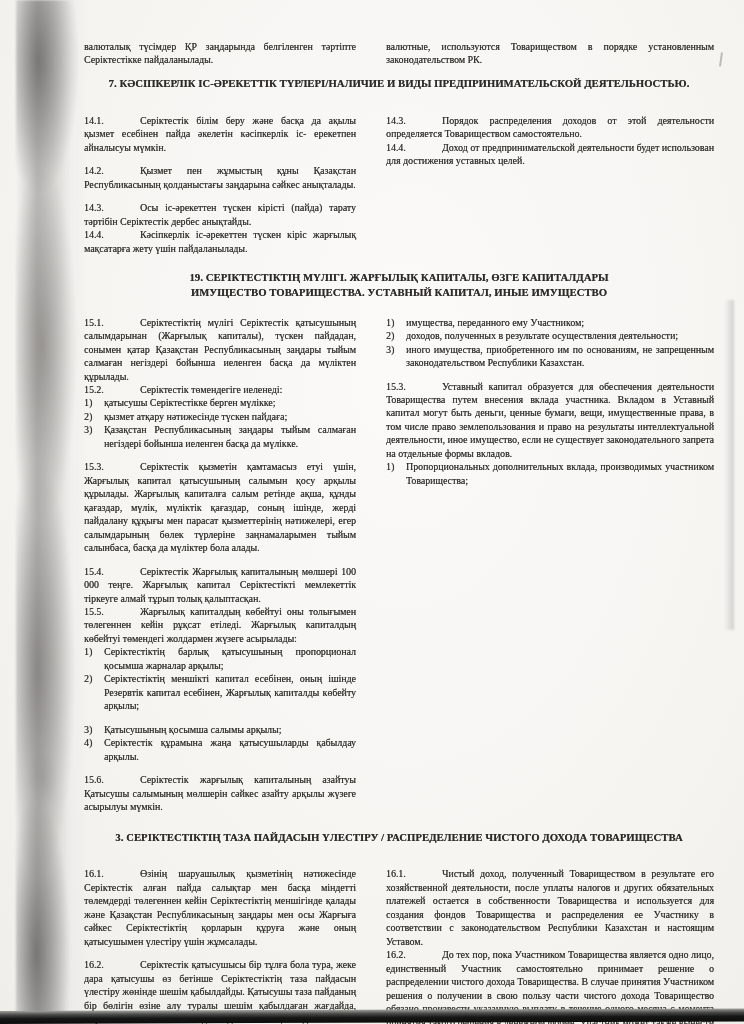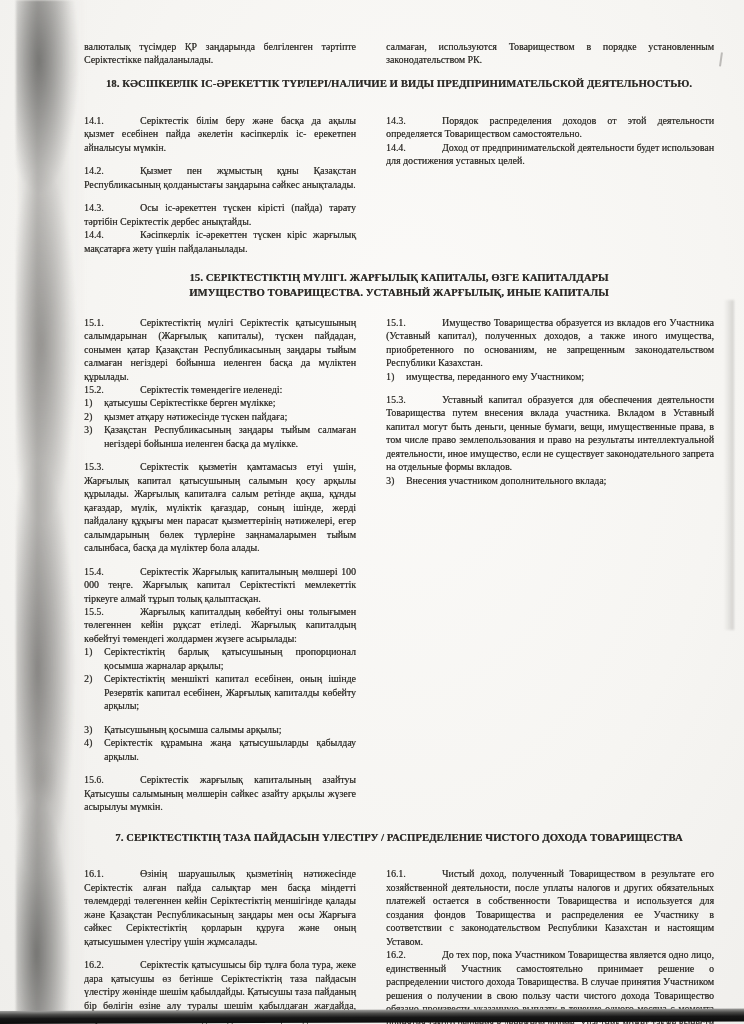--- a/index.html
+++ b/index.html
@@ -68,75 +68,76 @@
 
 <div class="page">
 
   <div class="content">
 
     <div class="two-col intro">
       <div class="col">
           <p class="para">валюталық түсімдер ҚР заңдарында белгіленген тәртіпте Серіктестікке пайдаланылады.</p>
         </div>
       <div class="col">
-          <p class="para">салмаған, используются Товариществом в порядке установленным законодательством РК.</p>
+          <p class="para">валютные, используются Товариществом в порядке установленным законодательством РК.</p>
         </div>
     </div>
 
     <section>
       <h2 class="sec-heading h14">
-        <div>18.   КӘСІПКЕРЛІК ІС-ӘРЕКЕТТІК ТҮРЛЕРІ/НАЛИЧИЕ И ВИДЫ ПРЕДПРИНИМАТЕЛЬСКОЙ ДЕЯТЕЛЬНОСТЬЮ.</div>
+        <div>7.   КӘСІПКЕРЛІК ІС-ӘРЕКЕТТІК ТҮРЛЕРІ/НАЛИЧИЕ И ВИДЫ ПРЕДПРИНИМАТЕЛЬСКОЙ ДЕЯТЕЛЬНОСТЬЮ.</div>
       </h2>
       <div class="two-col">
         <div class="col">
             <p class="para"><span class="num">14.1.</span>Серіктестік білім беру және басқа да ақылы қызмет есебінен пайда әкелетін кәсіпкерлік іс- ерекетпен айналысуы мүмкін.</p>
             <p class="para gap"><span class="num">14.2.</span>Қызмет пен жұмыстың құны Қазақстан Республикасының қолданыстағы заңдарына сәйкес анықталады.</p>
             <p class="para gap"><span class="num">14.3.</span>Осы іс-әрекеттен түскен кірісті (пайда) тарату тәртібін Серіктестік дербес анықтайды.</p>
             <p class="para"><span class="num">14.4.</span>Кәсіпкерлік іс-әрекеттен түскен кіріс жарғылық мақсатарға жету үшін пайдаланылады.</p>
           </div>
         <div class="col">
             <p class="para"><span class="num">14.3.</span>Порядок распределения доходов от этой деятельности определяется Товариществом самостоятельно.</p>
             <p class="para"><span class="num">14.4.</span>Доход от предпринимательской деятельности будет использован для достижения уставных целей.</p>
           </div>
       </div>
     </section>
 
     <section>
       <h2 class="sec-heading h15">
-        <div>15. СЕРІКТЕСТІКТІҢ МҮЛІГІ. ЖАРҒЫЛЫҚ КАПИТАЛЫ, ӨЗГЕ КАПИТАЛДАРЫ</div>
-        <div>ИМУЩЕСТВО ТОВАРИЩЕСТВА. УСТАВНЫЙ ЖАРҒЫЛЫҚ, ИНЫЕ КАПИТАЛЫ</div>
+        <div>19. СЕРІКТЕСТІКТІҢ МҮЛІГІ. ЖАРҒЫЛЫҚ КАПИТАЛЫ, ӨЗГЕ КАПИТАЛДАРЫ</div>
+        <div>ИМУЩЕСТВО ТОВАРИЩЕСТВА. УСТАВНЫЙ КАПИТАЛ, ИНЫЕ ИМУЩЕСТВО</div>
       </h2>
       <div class="two-col">
         <div class="col">
             <p class="para"><span class="num">15.1.</span>Серіктестіктің мүлігі Серіктестік қатысушының салымдарынан (Жарғылық капиталы), түскен пайдадан, сонымен қатар Қазақстан Республикасының заңдары тыйым салмаған негіздері бойынша иеленген басқа да мүліктен құрылады.</p>
             <p class="para"><span class="num">15.2.</span>Серіктестік төмендегіге иеленеді:</p>
             <p class="para li"><span class="marker">1)</span>қатысушы Серіктестікке берген мүлікке;</p>
             <p class="para li"><span class="marker">2)</span>қызмет атқару нәтижесінде түскен пайдаға;</p>
             <p class="para li"><span class="marker">3)</span>Қазақстан Республикасының заңдары тыйым салмаған негіздері бойынша иеленген басқа да мүлікке.</p>
             <p class="para gap"><span class="num">15.3.</span>Серіктестік қызметін қамтамасыз етуі үшін, Жарғылық капитал қатысушының салымын қосу арқылы құрылады. Жарғылық капиталға салым ретінде ақша, құнды қағаздар, мүлік, мүліктік қағаздар, соның ішінде, жерді пайдалану құқығы мен парасат қызметтерінің нәтижелері, егер салымдарының бөлек түрлеріне заңнамаларымен тыйым салынбаса, басқа да мүліктер бола алады.</p>
             <p class="para gap"><span class="num">15.4.</span>Серіктестік Жарғылық капиталының мөлшері 100 000 теңге. Жарғылық капитал Серіктестікті мемлекеттік тіркеуге алмай тұрып толық қалыптасқан.</p>
             <p class="para"><span class="num">15.5.</span>Жарғылық капиталдың көбейтуі оны толығымен төлегеннен кейін рұқсат етіледі. Жарғылық капиталдың көбейтуі төмендегі жолдармен жүзеге асырылады:</p>
             <p class="para li"><span class="marker">1)</span>Серіктестіктің барлық қатысушының пропорционал қосымша жарналар арқылы;</p>
             <p class="para li"><span class="marker">2)</span>Серіктестіктің меншікті капитал есебінен, оның ішінде Резервтік капитал есебінен, Жарғылық капиталды көбейту арқылы;</p>
             <p class="para li gap"><span class="marker">3)</span>Қатысушының қосымша салымы арқылы;</p>
             <p class="para li"><span class="marker">4)</span>Серіктестік құрамына жаңа қатысушыларды қабылдау арқылы.</p>
             <p class="para gap"><span class="num">15.6.</span>Серіктестік жарғылық капиталының азайтуы Қатысушы салымының мөлшерін сәйкес азайту арқылы жүзеге асырылуы мүмкін.</p>
           </div>
         <div class="col">
-            <p class="para"><span class="num">15.1.</span>Имущество Товарищества образуется из вкладов его Участника (Уставный капитал), полученных доходов, а также иного имущества, приобретенного по основаниям, не запрещенным законодательством Республики Казахстан.</p>
             <p class="para li"><span class="marker">1)</span>имущества, переданного ему Участником;</p>
+            <p class="para li"><span class="marker">2)</span>доходов, полученных в результате осуществления деятельности;</p>
+            <p class="para li"><span class="marker">3)</span>иного имущества, приобретенного им по основаниям, не запрещенным законодательством Республики Казахстан.</p>
             <p class="para gap"><span class="num">15.3.</span>Уставный капитал образуется для обеспечения деятельности Товарищества путем внесения вклада участника. Вкладом в Уставный капитал могут быть деньги, ценные бумаги, вещи, имущественные права, в том числе право землепользования и право на результаты интеллектуальной деятельности, иное имущество, если не существует законодательного запрета на отдельные формы вкладов.</p>
-            <p class="para li"><span class="marker">3)</span>Внесения участником дополнительного вклада;</p>
+            <p class="para li"><span class="marker">1)</span>Пропорциональных дополнительных вклада, производимых участником Товарищества;</p>
           </div>
       </div>
     </section>
 
     <section>
       <h2 class="sec-heading h16">
-        <div>7.   СЕРІКТЕСТІКТІҢ ТАЗА ПАЙДАСЫН ҮЛЕСТІРУ / РАСПРЕДЕЛЕНИЕ ЧИСТОГО ДОХОДА ТОВАРИЩЕСТВА</div>
+        <div>3.   СЕРІКТЕСТІКТІҢ ТАЗА ПАЙДАСЫН ҮЛЕСТІРУ / РАСПРЕДЕЛЕНИЕ ЧИСТОГО ДОХОДА ТОВАРИЩЕСТВА</div>
       </h2>
       <div class="two-col">
         <div class="col">
             <p class="para"><span class="num">16.1.</span>Өзінің шаруашылық қызметінің нәтижесінде Серіктестік алған пайда салықтар мен басқа міндетті төлемдерді төлегеннен кейін Серіктестіктің меншігінде қалады және Қазақстан Республикасының заңдары мен осы Жарғыға сәйкес Серіктестіктің қорларын құруға және оның қатысушымен үлестіру үшін жұмсалады.</p>
             <p class="para gap"><span class="num">16.2.</span>Серіктестік қатысушысы бір тұлға бола тура, жеке дара қатысушы өз бетінше Серіктестіктің таза пайдасын үлестіру жөнінде шешім қабылдайды. Қатысушы таза пайданың бір бөлігін өзіне алу туралы шешім қабылдаған жағдайда, Серіктестік аталмыш төлемді сондай шешім қабылдаған сәттен бастап бір ай мерзім ішінде ақшалай түрде төлеуге міндетті. Қатысушы таза пайданы үлестіруден бас тарта алады, ол туралы тиісті шешім қабылданады.</p>
           </div>
         <div class="col">
             <p class="para"><span class="num">16.1.</span>Чистый доход, полученный Товариществом в результате его хозяйственной деятельности, после уплаты налогов и других обязательных платежей остается в собственности Товарищества и используется для создания фондов Товарищества и распределения ее Участнику в соответствии с законодательством Республики Казахстан и настоящим Уставом.</p>
             <p class="para"><span class="num">16.2.</span>До тех пор, пока Участником Товарищества является одно лицо, единственный Участник самостоятельно принимает решение о распределении чистого дохода Товарищества. В случае принятия Участником решения о получении в свою пользу части чистого дохода Товарищество обязано произвести указанную выплату в течение одного месяца с момента принятия такого решения в денежной форме. Участник может также вынести решение об отказе от распределения чистого дохода, о чем выносится соответствующее решение.</p>
           </div>

